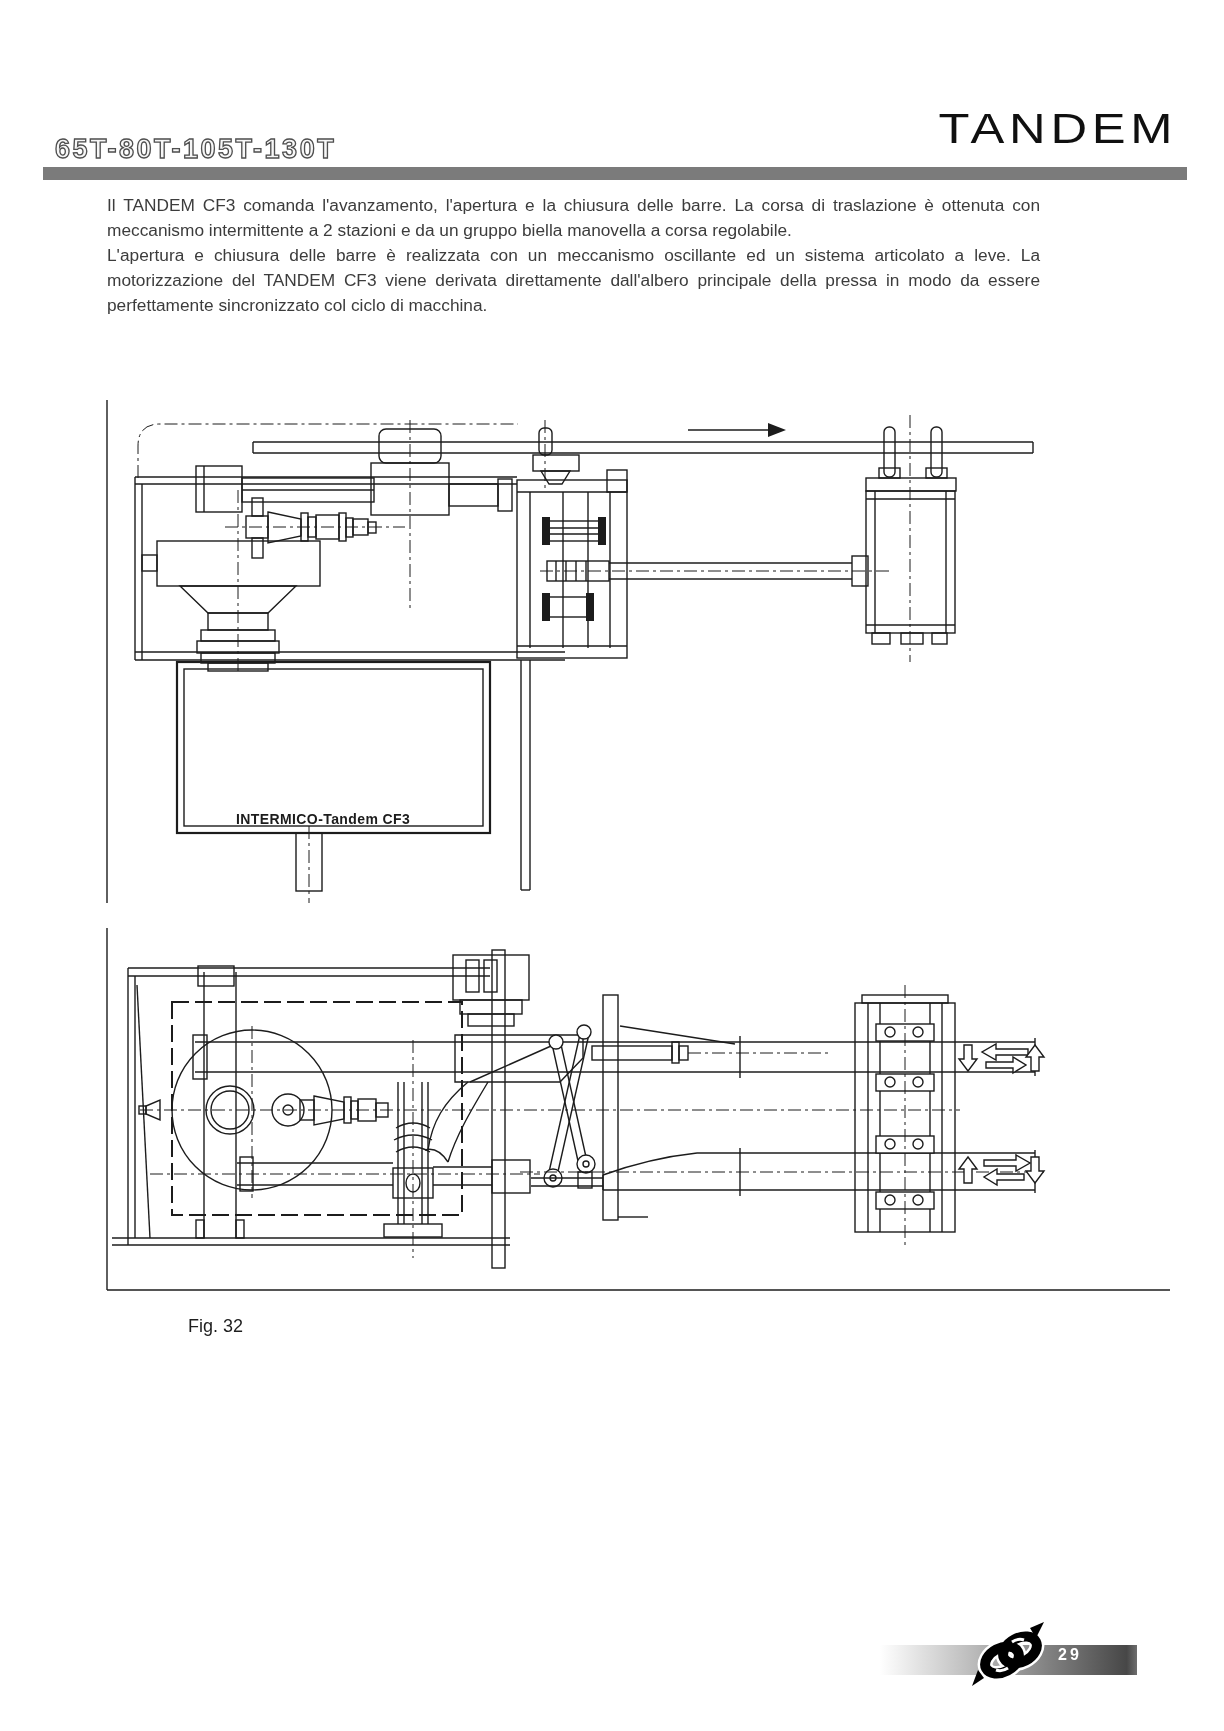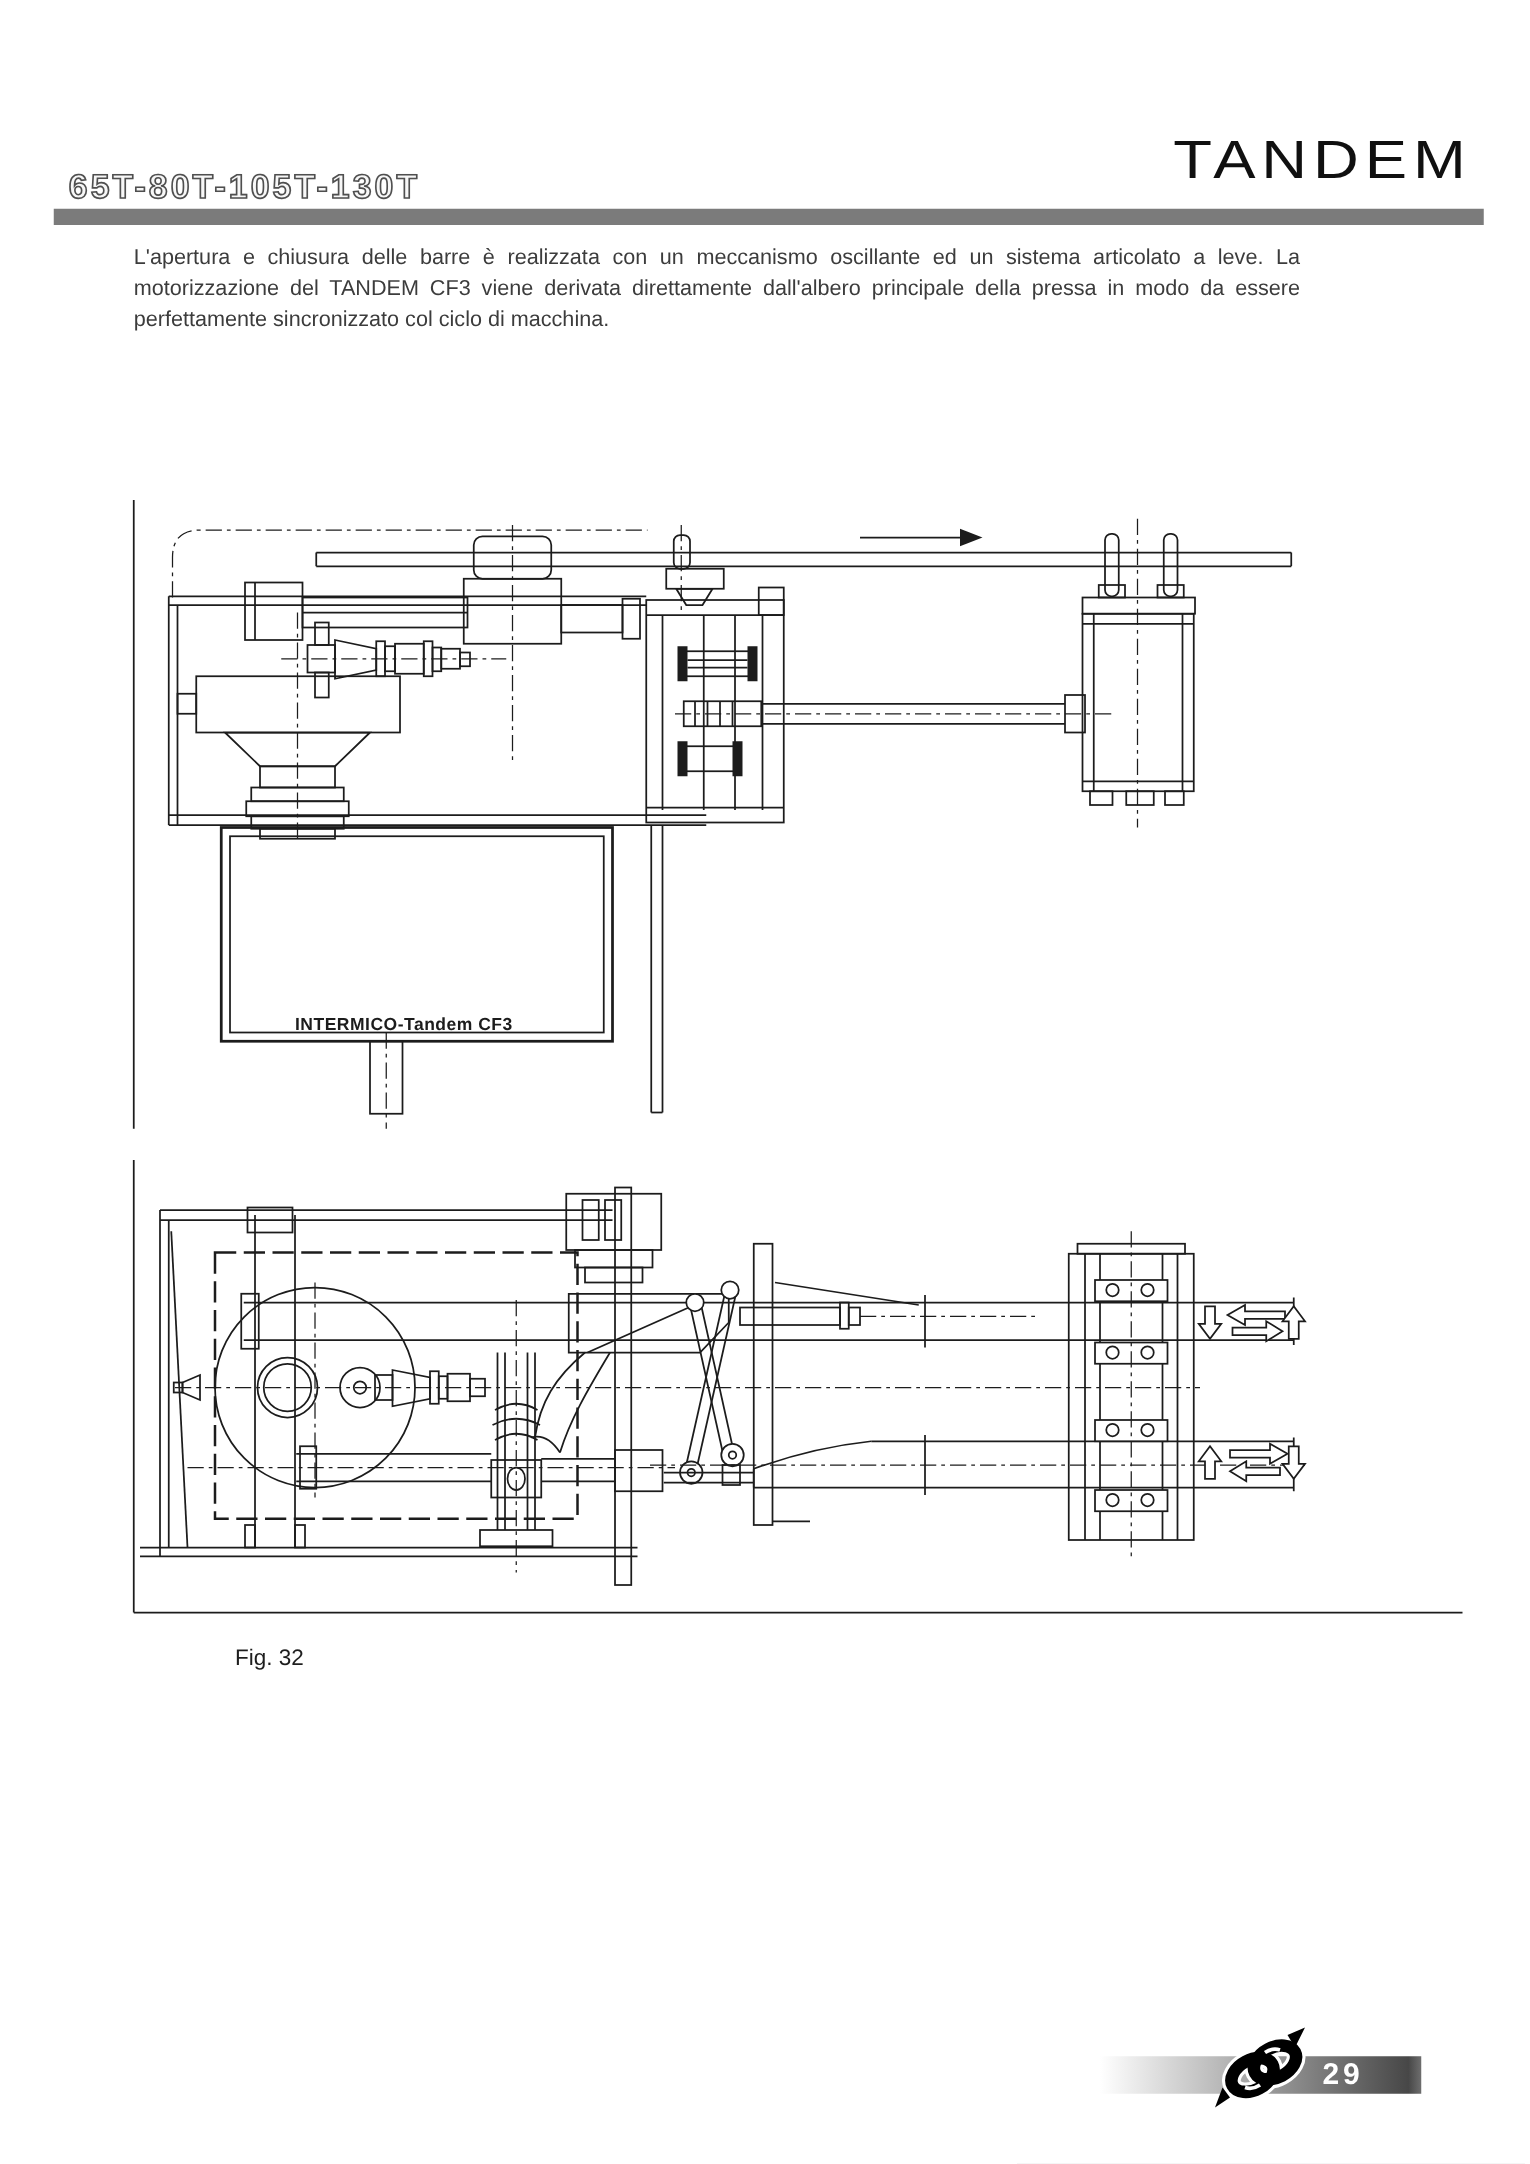--- a/index.html
+++ b/index.html
@@ -28,35 +28,36 @@
   .blk{fill:#1c1c1c;stroke:none;}
   .wht{fill:#ffffff;stroke:#1c1c1c;stroke-width:1.4;}
   .machine-label{position:absolute;left:236px;top:811px;width:190px;text-align:left;
                  font-size:14px;font-weight:bold;color:#1c1c1c;letter-spacing:0.4px;white-space:nowrap;}
   .fig-caption{position:absolute;left:188px;top:1316px;font-size:18px;color:#1e1e1e;}
 
   
   .footer-bar{position:absolute;left:880px;top:1645px;width:257px;height:30px;
               background:linear-gradient(90deg, rgba(185,185,185,0) 0%, #bdbdbd 35%, #828282 65%, #474747 96%, #6e6e6e 100%);}
   .knot{position:absolute;left:968px;top:1620px;width:86px;height:68px;}
-  .page-number{position:absolute;left:1058px;top:1646px;font-size:24px;font-weight:bold;
+  .page-number{position:absolute;left:1058px;top:1646px;font-size:16px;font-weight:bold;
                color:#ffffff;letter-spacing:3px;}
 </style>
 </head>
 <body>
 
 <div id="page">
 
   <div>
     <div class="model-range">65T-80T-105T-130T</div>
     <div class="brand">TANDEM</div>
     <div class="header-divider"></div>
   </div>
 
   <div class="content">
+    <p class="para">Il TANDEM CF3 comanda l'avanzamento, l'apertura e la chiusura delle barre. La corsa di traslazione è ottenuta con meccanismo intermittente a 2 stazioni e da un gruppo biella manovella a corsa regolabile.</p>
     <p class="para">L'apertura e chiusura delle barre è realizzata con un meccanismo oscillante ed un sistema articolato a leve. La motorizzazione del TANDEM CF3 viene derivata direttamente dall'albero principale della pressa in modo da essere perfettamente sincronizzato col ciclo di macchina.</p>
   </div>
 
   <svg class="fig-svg" style="top:355px" width="1224" height="565" viewBox="0 355 1224 565" aria-label="side view drawing">
 
     <line class="ln" x1="107" y1="400" x2="107" y2="903"></line>
 
     <path class="dd" d="M138,478 L138,446 Q138,424 160,424 L518,424"></path>
 
     <line class="ln" x1="135" y1="477" x2="517" y2="477"></line>

